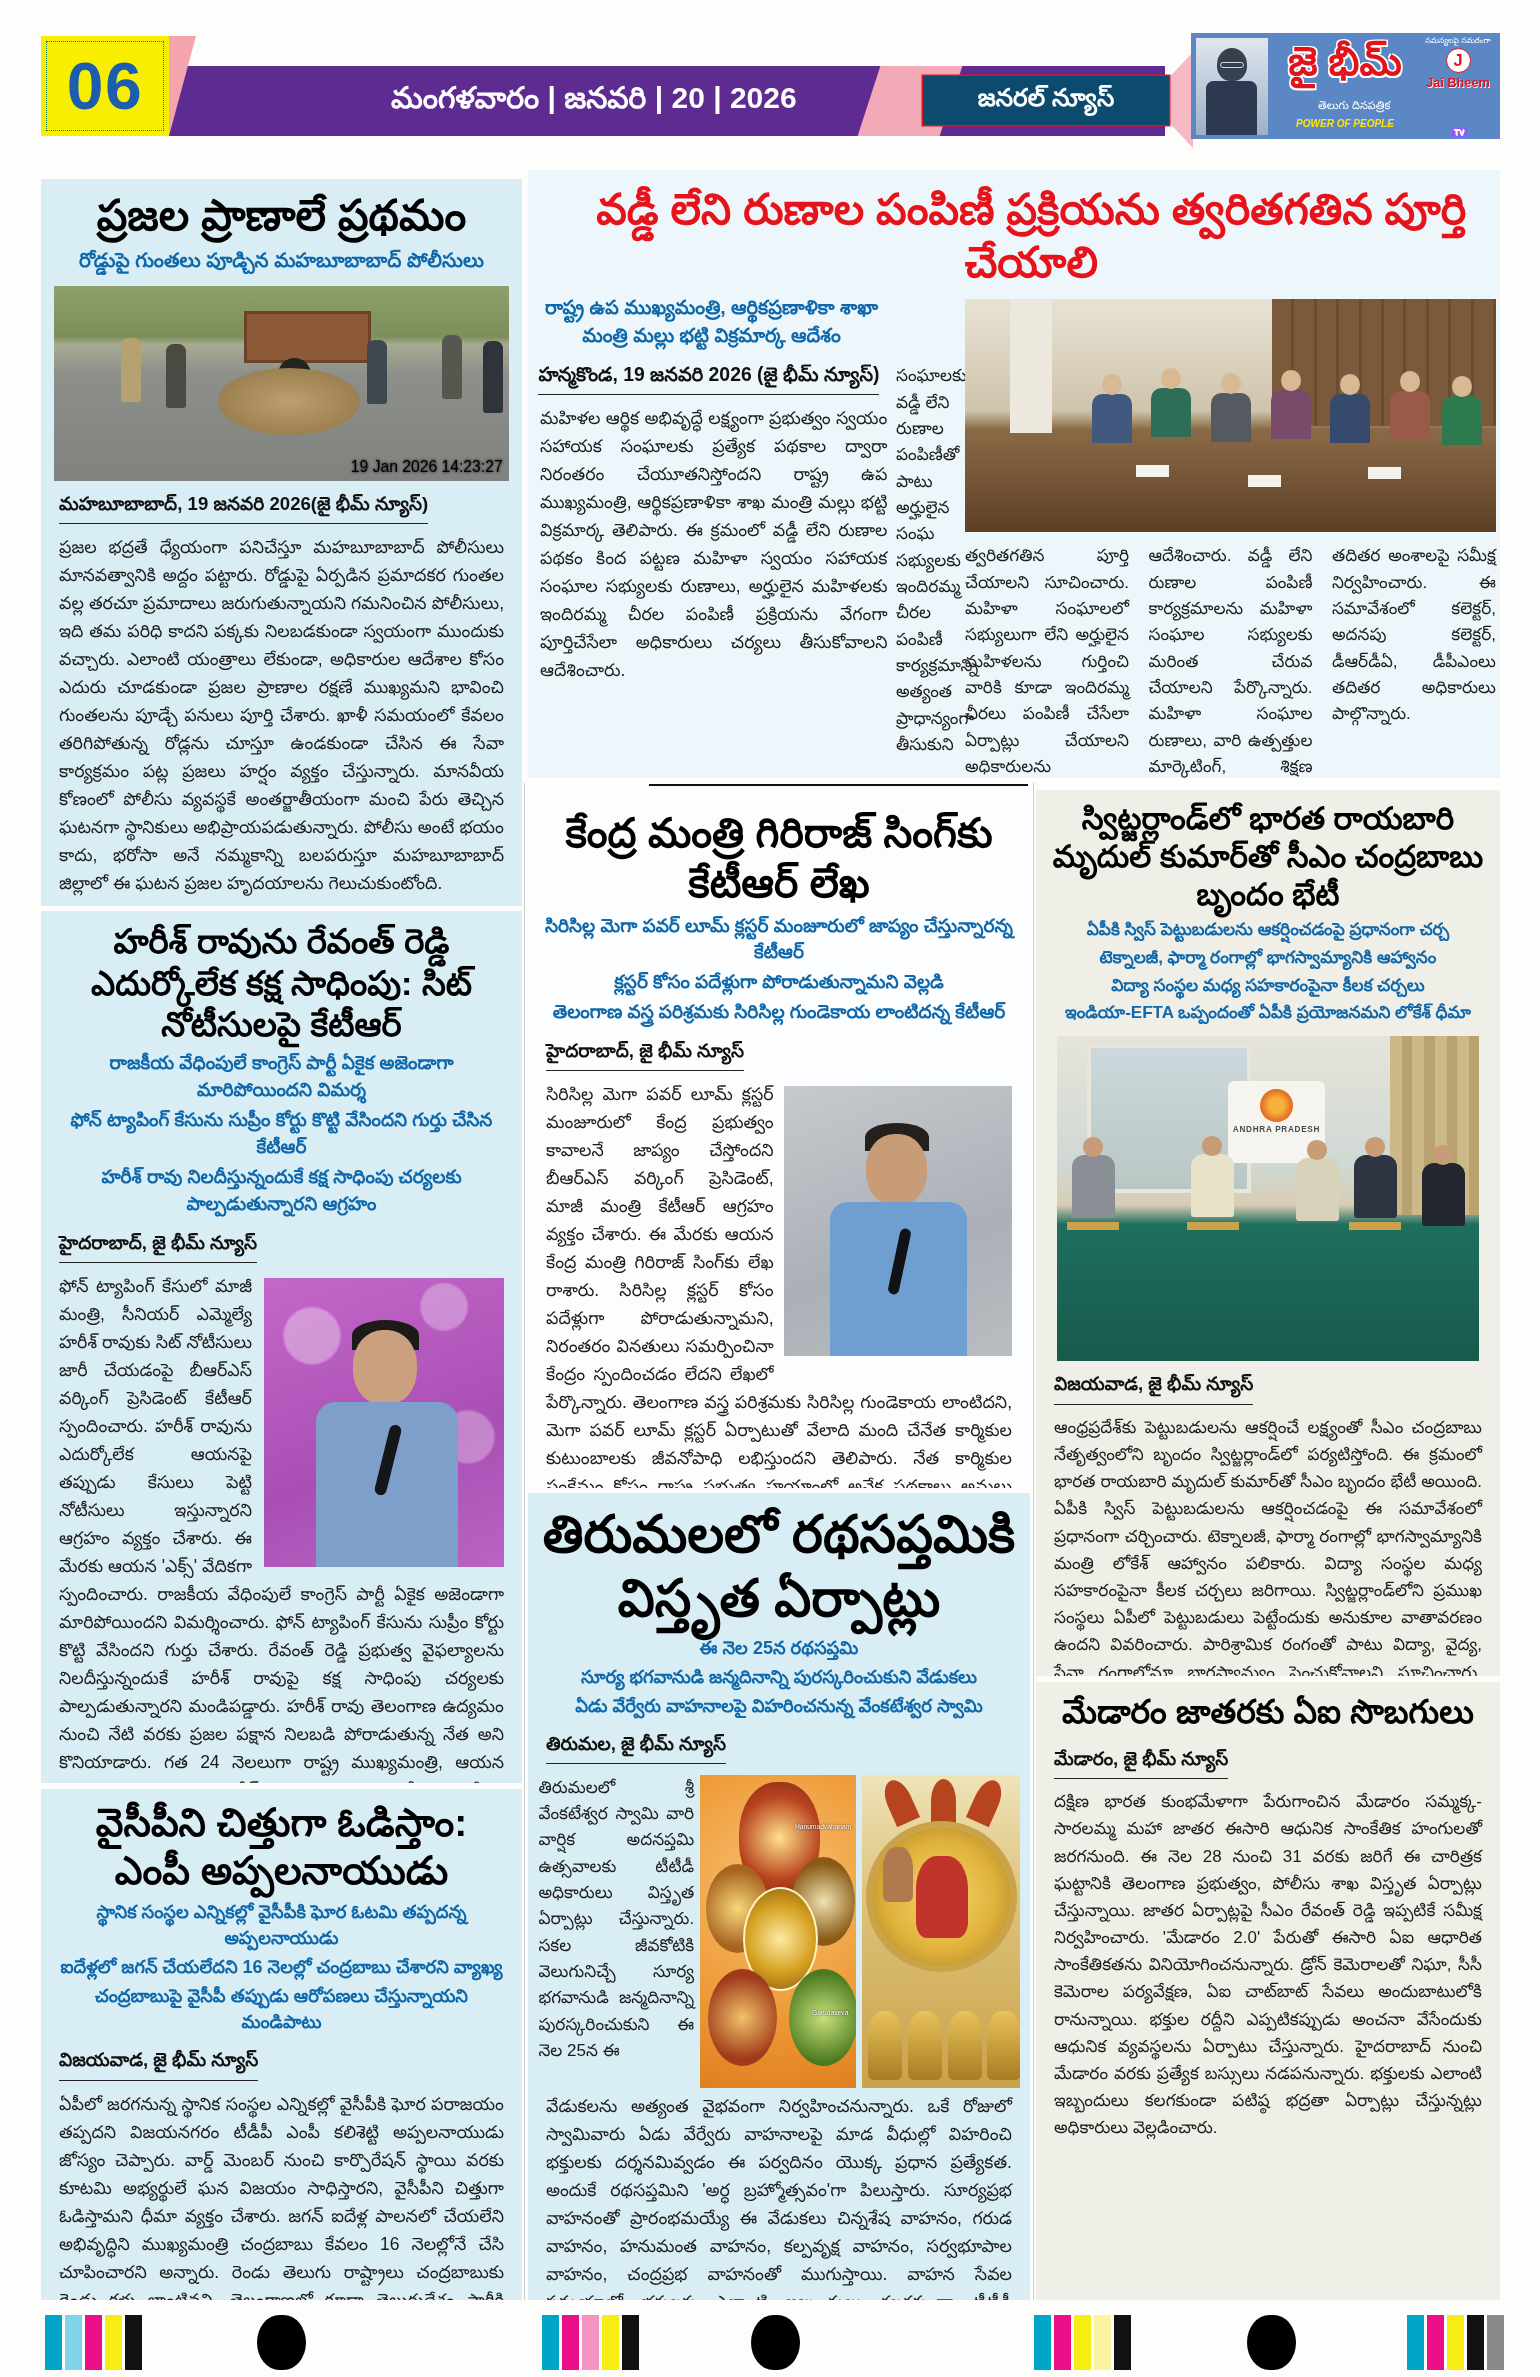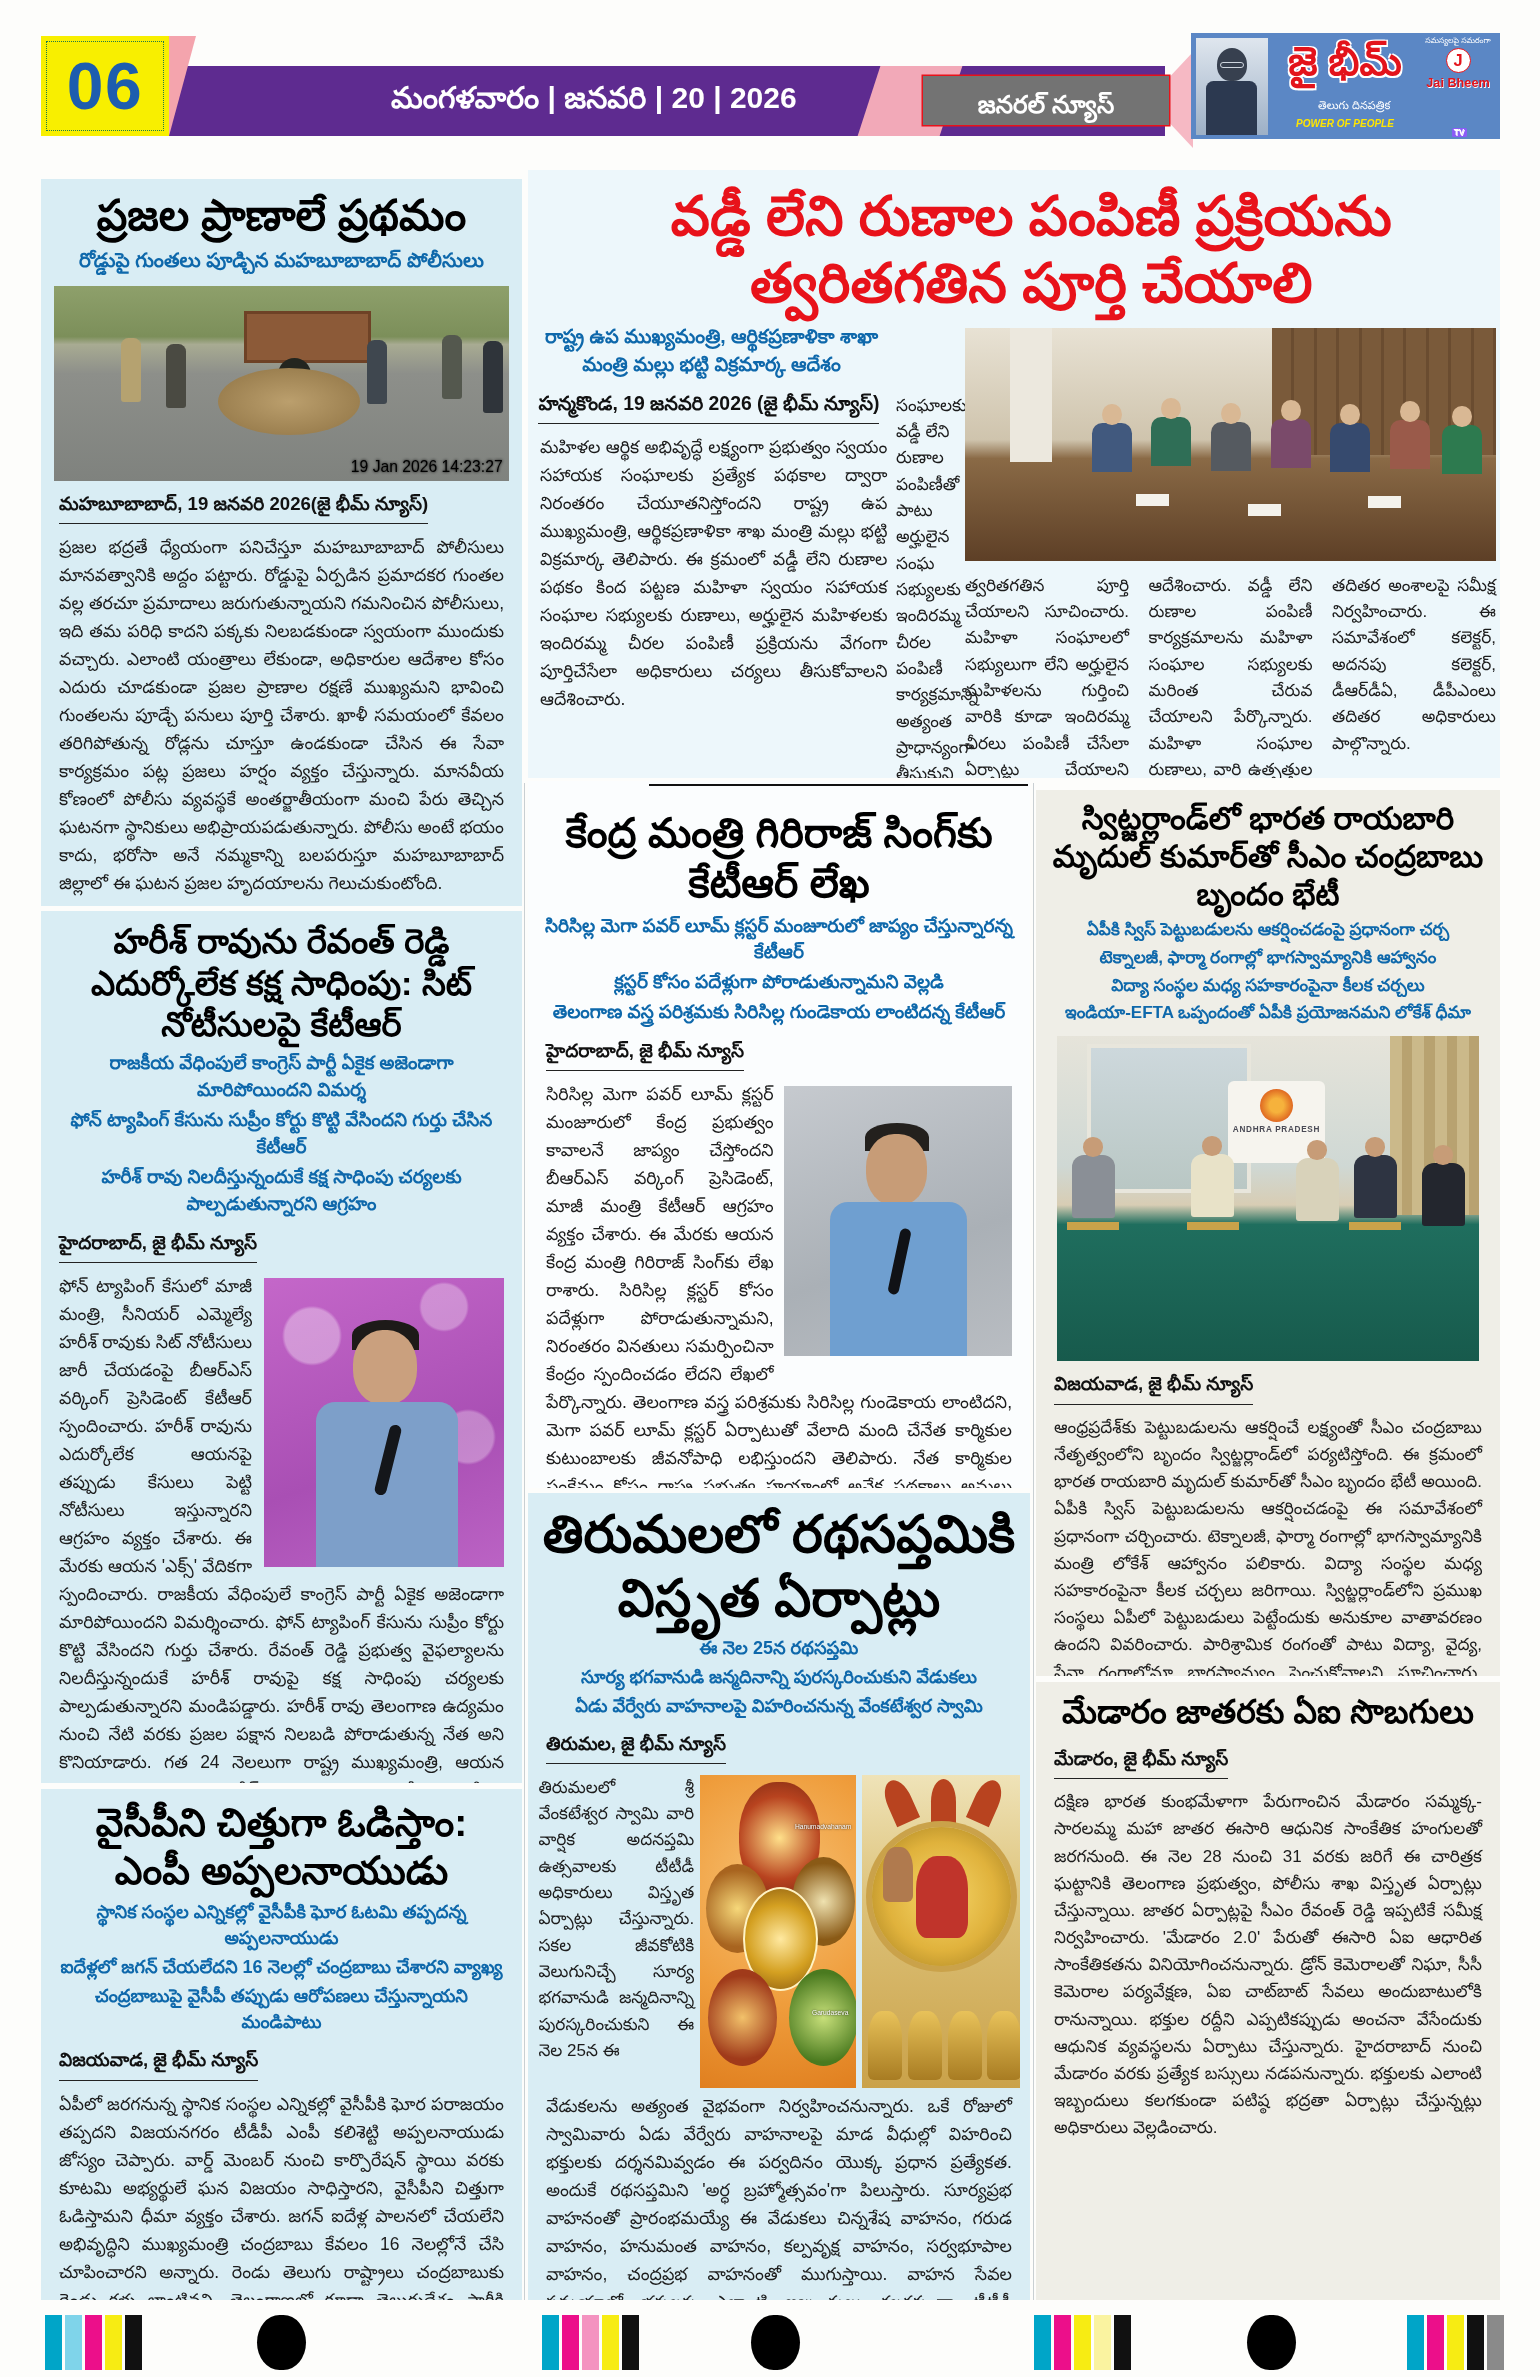--- a/index.html
+++ b/index.html
@@ -8,21 +8,21 @@
   .page { position:absolute; inset:0; background:#fdfdfb; overflow:hidden; }
 
   
   .pagenum-box { position:absolute; left:41px; top:36px; width:128px; height:100px; background:#f8ef00; z-index:3; }
   .pagenum-inner { position:absolute; inset:5.2px; border:1.5px dotted #1f7a4d; display:flex; align-items:center; justify-content:center; }
   .pagenum { font-size:66px; font-weight:800; color:#1d5dae; letter-spacing:1.5px; }
   .pagenum-fold { position:absolute; left:169px; top:36px; width:0; height:0; border-top:100px solid #f4a4ad; border-right:27px solid transparent; z-index:2; }
   .datebar { position:absolute; left:145px; top:66px; width:1020px; height:70px; background:#5e2b90; z-index:1; display:flex; align-items:center; }
   .date-text { color:#ffffff; font-size:30px; font-weight:700; margin-left:246px; }
   .badge-accent { position:absolute; left:869px; top:66px; width:82px; height:70px; background:#f2a9b8; transform:skewX(-18deg); z-index:2; }
-  .section-badge { position:absolute; left:923px; top:76px; width:246px; height:49px; background:#737373; z-index:4; display:flex; align-items:flex-end; justify-content:center; box-shadow:0 0 0 1.5px #e8121a; }
+  .section-badge { position:absolute; left:923px; top:76px; width:246px; height:49px; background:#0c4a6e; z-index:4; display:flex; align-items:center; justify-content:center; box-shadow:0 0 0 1.5px #e8121a; }
   .section-badge span { color:#ffffff; font-size:24.6px; font-weight:800; }
   .arrow-pink { position:absolute; left:1148px; top:52px; width:0; height:0; border-top:48px solid transparent; border-bottom:48px solid transparent; border-right:45px solid #f6b9c4; z-index:2; }
   .masthead { position:absolute; left:1191px; top:33px; width:309px; height:106px; background:#5b87c5; z-index:3; overflow:hidden; }
   .ambedkar { position:absolute; left:4.5px; top:4.5px; width:72px; height:97px; background:linear-gradient(180deg,#dfe6ee 0%,#9db0c6 100%); }
   .amb-head { position:absolute; left:21px; top:10.4px; width:30px; height:33px; background:#37404f; border-radius:50% 50% 45% 45%; }
   .amb-glasses { position:absolute; left:24px; top:24px; width:24px; height:6px; border:1.5px solid #cfd6df; border-radius:3px; }
   .amb-body { position:absolute; left:10.4px; top:43px; width:51px; height:54px; background:#2c3950; border-radius:7.5px 7.5px 0 0; }
   .mast-title { position:absolute; left:78px; top:7.5px; width:152px; text-align:center; font-size:40px; font-weight:800; color:#e3131b; line-height:1.0;
     text-shadow:-1.5px -1.5px 0 #fff, 1.5px -1.5px 0 #fff, -1.5px 1.5px 0 #fff, 1.5px 1.5px 0 #fff; }
   .mast-sub { position:absolute; left:127px; top:66px; font-size:11.2px; color:#ffffff; }
@@ -79,21 +79,21 @@
   .photoB .shirt { position:absolute; left:52px; top:124px; width:142px; height:166px; background:#7d9fc9; border-radius:19.4px 19.4px 0 0; }
   .photoB .mic { position:absolute; left:118px; top:146px; width:12px; height:72px; background:#14161a; border-radius:6px; transform:rotate(14deg); }
 
   
   .art-ycp { left:41px; top:1789px; width:481px; height:511px; }
   .art-ycp .headline { font-size:39px; }
   .art-ycp .subhead { font-size:18px; }
 
   
   .art-loans { left:528px; top:170px; width:972px; height:608px; }
-  .art-loans .headline { font-size:55px; padding-top:13.4px;padding-left:48px; }
+  .art-loans .headline { font-size:43px; padding-top:13.4px;padding-left:48px; }
   .loans-grid { position:relative; height:514px; }
   .loans-left { position:absolute; left:0; top:0; width:367px; }
   .loans-left .subhead { font-size:19.4px; }
   .loans-left .dateline { margin-left:10.4px; font-size:19.4px; }
   .loans-left .body-text { padding:4.5px 7.5px 4.5px 12px; }
   .loans-mid { position:absolute; left:368px; top:72px; width:64px; font-size:17px; line-height:1.55; color:#1b1b1b; }
   .photoD { position:absolute; left:437px; top:7.5px; width:531px; height:233px; }
   .photoD .wall { position:absolute; inset:0; background:linear-gradient(180deg,#e8e2d4 0%,#cfc4ad 48%,#8a6a46 56%,#5d3f26 100%); }
   .photoD .panel { position:absolute; right:0; top:0; width:224px; height:127px; background:repeating-linear-gradient(90deg,#7a5a3a 0 19.4px,#6a4c30 19.4px 22.4px); }
   .photoD .col { position:absolute; left:45px; top:0; width:42px; height:134px; background:#ece8de; }

